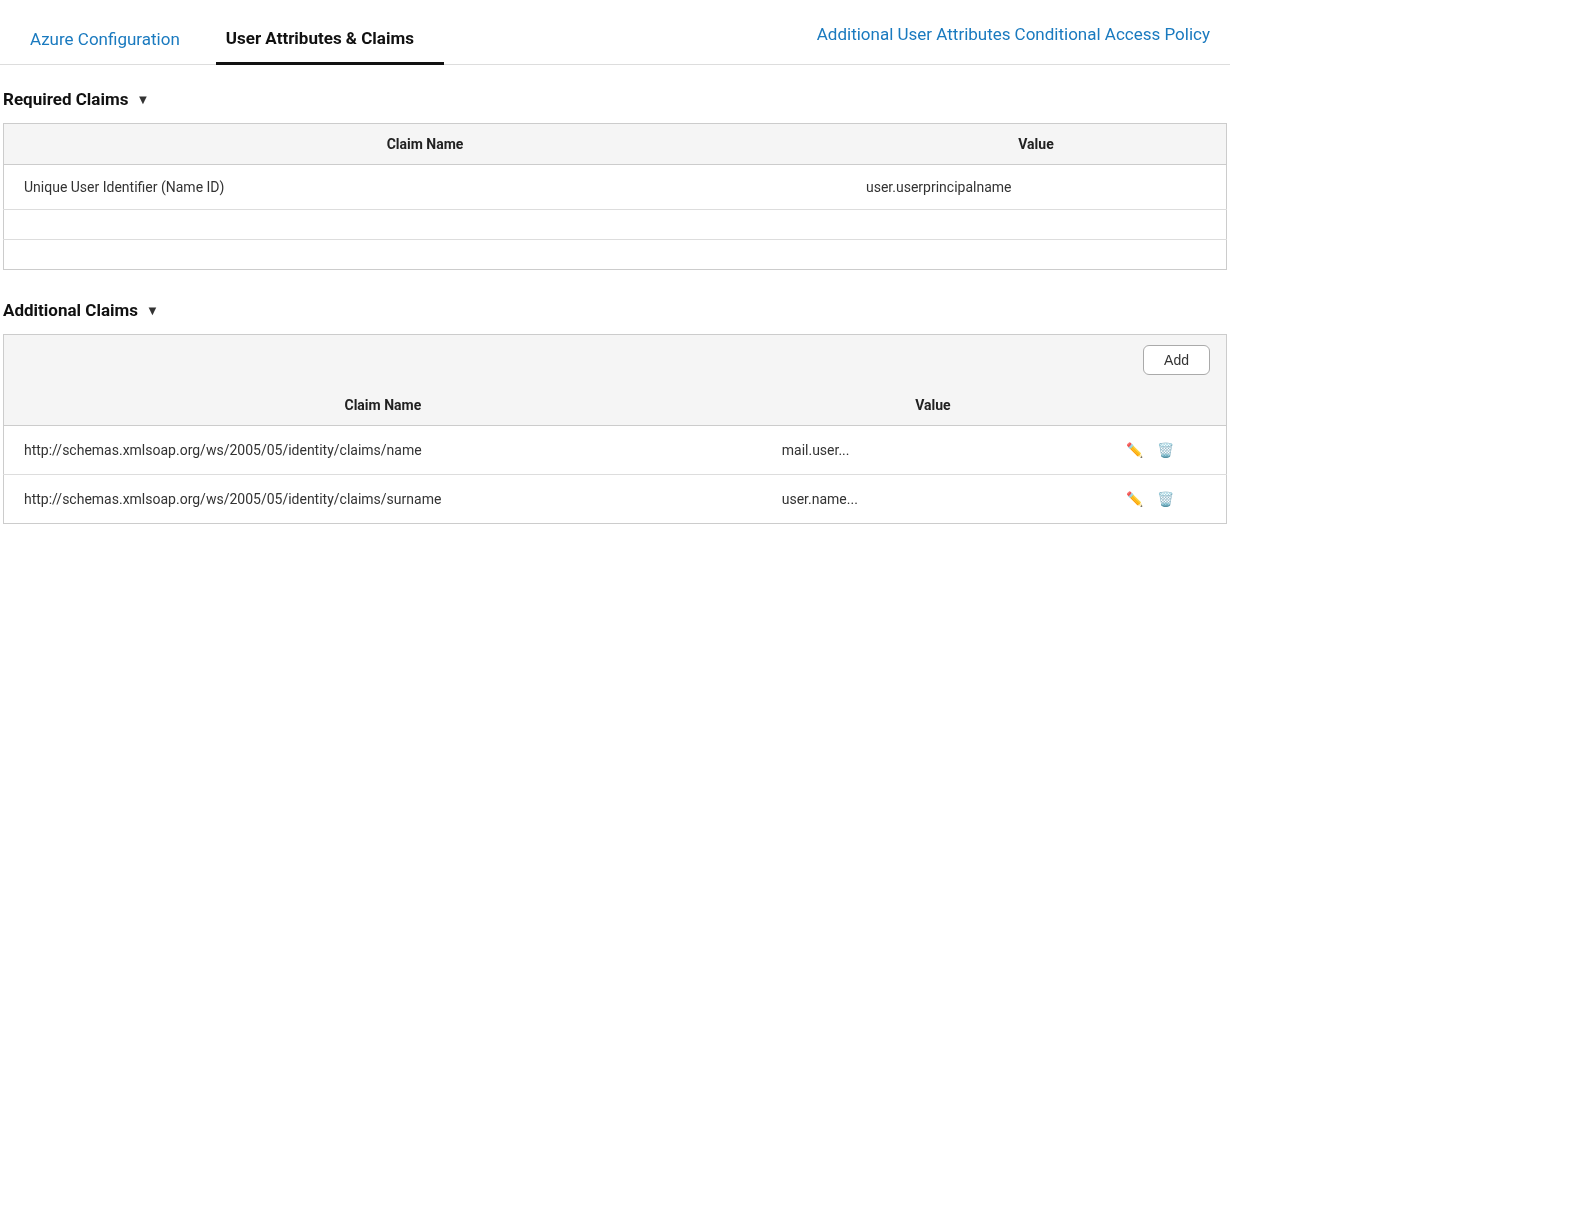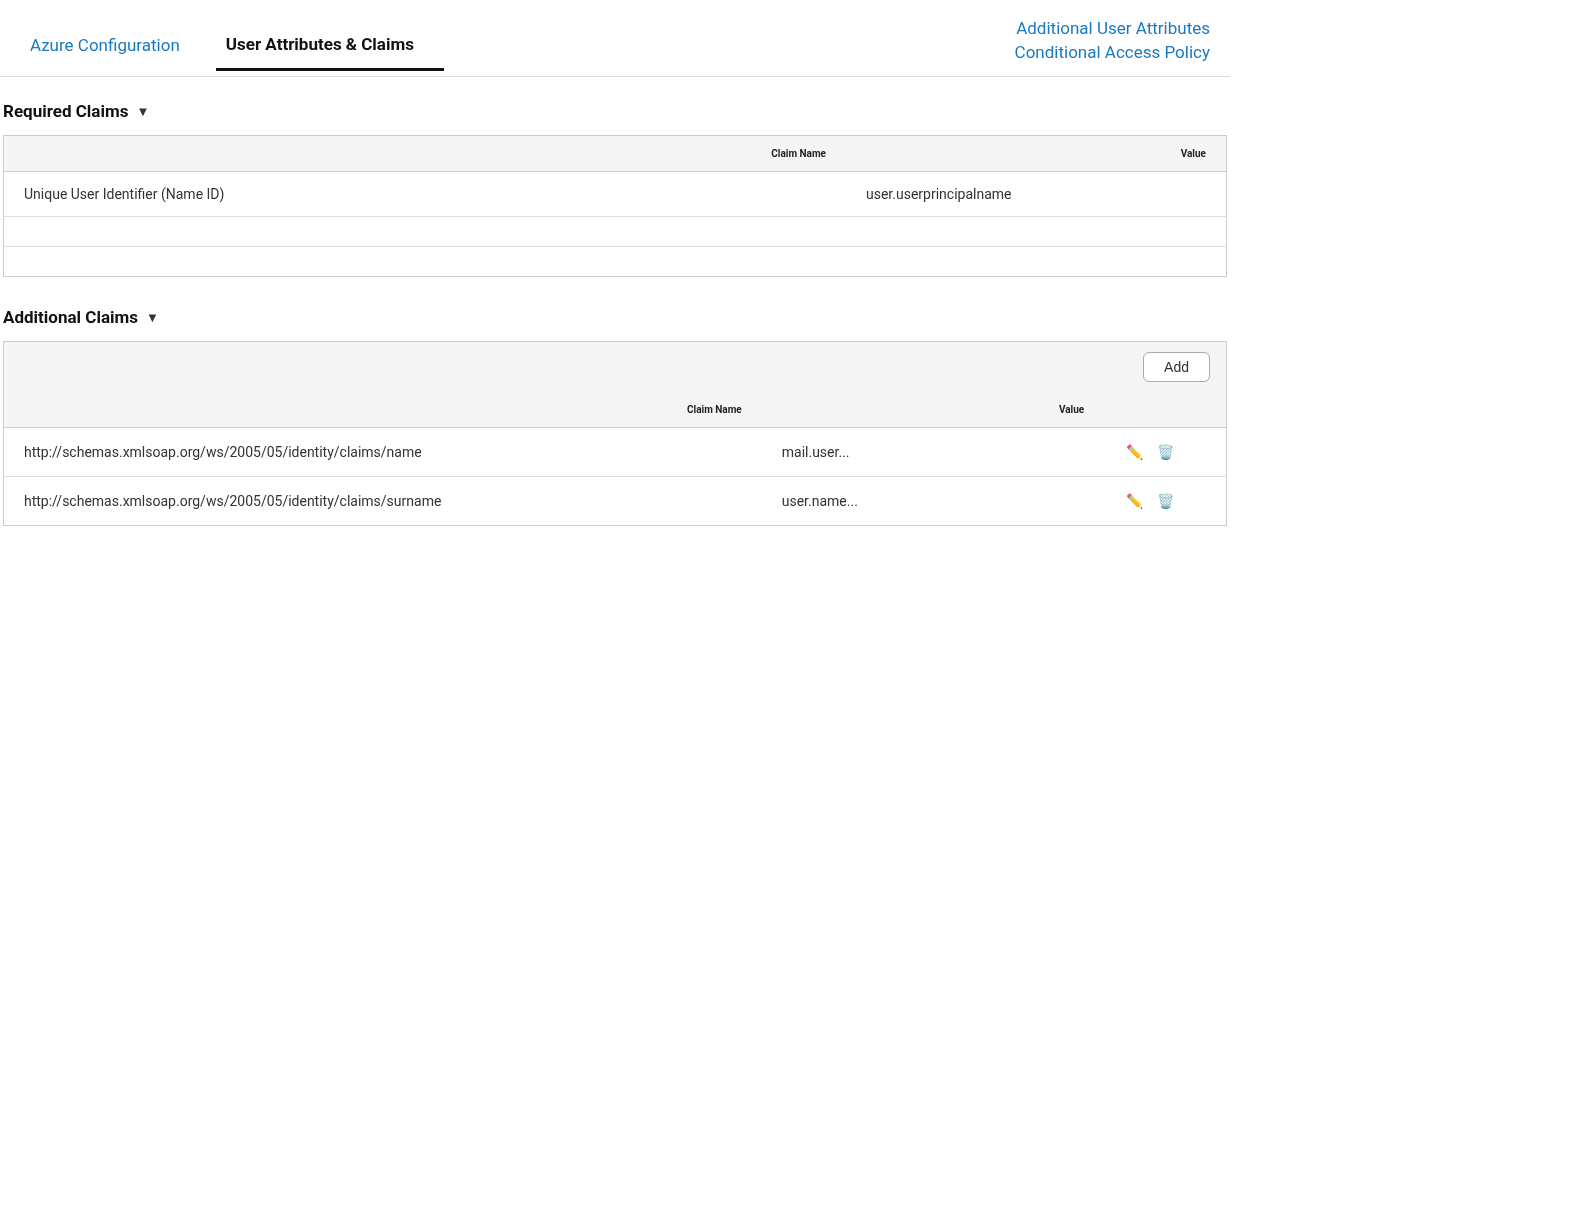--- a/index.html
+++ b/index.html
@@ -33,21 +33,21 @@
     .nav-tab.active {
       color: #111;
       font-weight: 700;
       border-bottom: 3px solid #111;
       margin-bottom: -1px;
     }
 
     .nav-tab-right {
       margin-left: auto;
       display: flex;
-      flex-direction: column;
+      flex-direction: row;
       align-items: flex-end;
       gap: 4px;
       padding-bottom: 14px;
     }
 
     .nav-tab-right a {
       font-size: 17px;
       color: #1a7abf;
       text-decoration: none;
       cursor: pointer;
@@ -78,23 +78,23 @@
     .claims-table {
       width: 100%;
       border-collapse: collapse;
       border: 1px solid #ccc;
       margin-bottom: 30px;
     }
 
     .claims-table th {
       background: #f5f5f5;
       padding: 12px 20px;
-      text-align: right;
+      text-align: center;
       font-weight: 700;
-      font-size: 10px;
+      font-size: 14px;
       color: #222;
       border-bottom: 1px solid #ccc;
     }
 
     .claims-table td {
       padding: 14px 20px;
       border-bottom: 1px solid #ddd;
       font-size: 14px;
       color: #333;
       vertical-align: middle;

